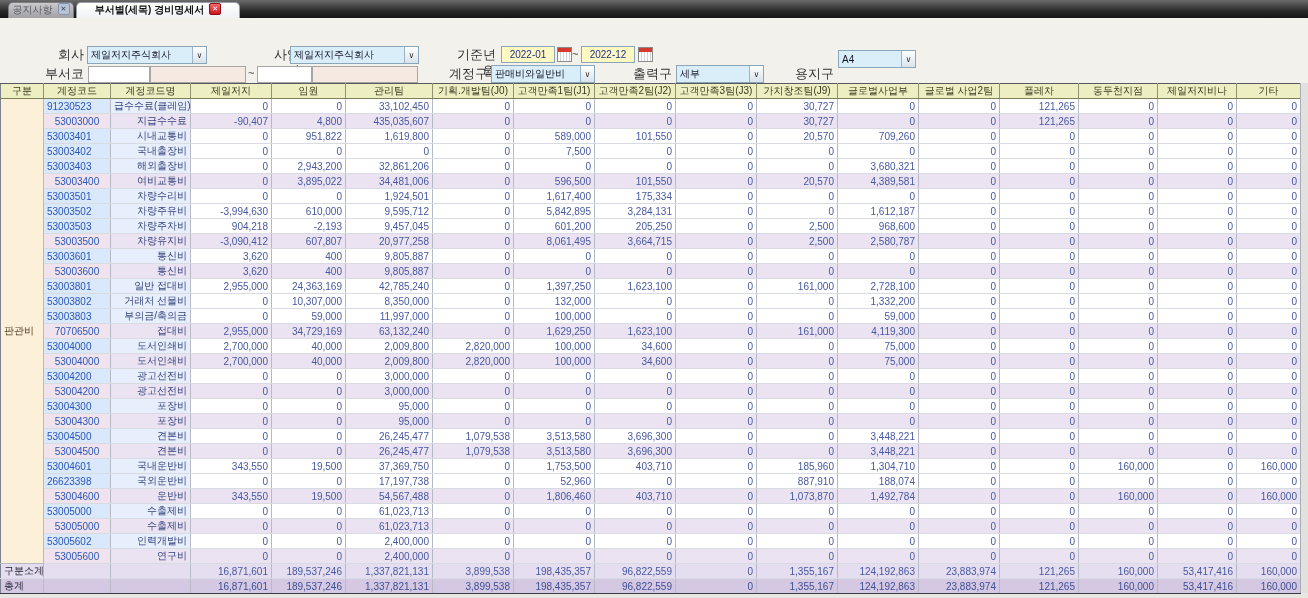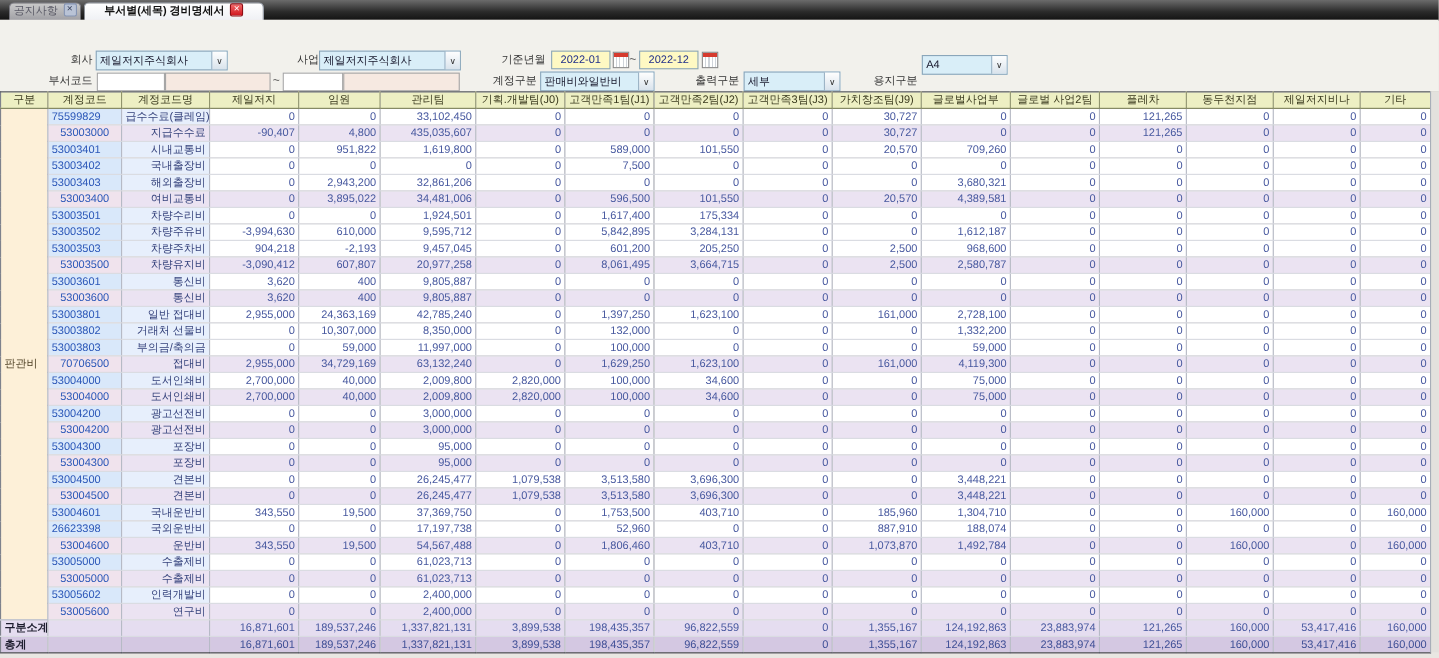--- a/index.html
+++ b/index.html
@@ -19,21 +19,21 @@
   .tabclose.red{background:linear-gradient(#f46a6a,#cf1620);border:1px solid #8e0d14;color:#fff}
 
   
   .menuopen{position:absolute;left:6px;top:21px;width:76px;height:12px;border-radius:7px;
             background:linear-gradient(#f2606c,#b00f22 55%,#8d0a18);border:1px solid #70060f;
             color:#fff;font-size:7.5px;font-weight:bold;font-style:italic;letter-spacing:.5px;
             display:flex;align-items:center;justify-content:center}
 
   
   .filters{position:absolute;left:0;top:18px;width:1308px;height:65px;background:#f2f1ec;border-bottom:1px solid #c9c7c0}
-  .flabel{position:absolute;height:16px;line-height:16px;font-size:10px;color:#333;text-align:right}
+  .flabel{position:absolute;height:16px;line-height:16px;font-size:13px;color:#333;text-align:right}
   .selectbox{position:absolute;height:16px;background:#d9eef8;border:1px solid #8aa6ba;display:flex;align-items:center}
   .selectbox .txt{flex:1;font-size:10px;color:#15152a;padding-left:3px;white-space:nowrap;overflow:hidden}
   .selectbox .arrow{width:13px;height:100%;background:linear-gradient(#fefefe,#d9e3ec);
                     border-left:1px solid #9db4c6;font-size:8px;color:#333;display:flex;align-items:center;justify-content:center}
   .datefield{position:absolute;height:15px;background:#fef9c3;border:1px solid #8aa6ba;
              font-size:10px;color:#22308a;display:flex;align-items:center;justify-content:center}
   .cal{position:absolute;width:13px;height:13px;border:1px solid #8a8a8a;background:
        linear-gradient(#d63a2e 0 4px,transparent 4px),
        repeating-linear-gradient(90deg,#fff 0 2px,#cfd4da 2px 3px),#fff}
   .tilde{position:absolute;font-size:11px;color:#444;height:16px;line-height:16px}
@@ -50,21 +50,21 @@
      border-right:1px solid #90946c;border-bottom:1px solid #7c8058}
   td.group{background:#fdf0d8;color:#4a3c20;text-align:left;vertical-align:middle;border-bottom:1px solid #b6bac6}
   tr.detail td.code{background:#d9e8fa;color:#2b57b8;text-align:left}
   tr.detail td.name{background:#e7effc;color:#36437c;text-align:right}
   tr.detail td.num{background:#ffffff;color:#47589f;text-align:right}
   tr.summary td.code{background:#f0e3ed;color:#2b57b8;text-align:center}
   tr.summary td.name{background:#ebe3f2;color:#36437c;text-align:right}
   tr.summary td.num{background:#ebe3f2;color:#47589f;text-align:right}
   tr.subtotal td{background:#e5ddf0;color:#47589f;text-align:right;border-top:1px solid #9a93ad}
   tr.total td{background:#d4c8e2;color:#3f4f96;text-align:right;border-bottom:1px solid #3a3a46}
-  tr.subtotal td.rowlabel,tr.total td.rowlabel{text-align:left;color:#1d1d2e;font-weight:bold}
+  tr.subtotal td.rowlabel,tr.total td.rowlabel{text-align:left;color:#1d1d2e;font-weight:normal}
   .vscroll{position:absolute;left:1300px;top:83px;width:8px;height:510px;background:#e3e1dd;border-left:1px solid #a8aeb8}
 </style>
 </head>
 <body>
 
 <div class="screen">
 
   <div class="tabbar">
     <div class="tab inactive">
       <span>공지사항</span>
@@ -162,21 +162,21 @@
             <th>글로벌 사업2팀</th>
             <th>플레차</th>
             <th>동두천지점</th>
             <th>제일저지비나</th>
             <th>기타</th>
           </tr>
         </thead>
         <tbody>
           <tr class="detail">
             <td class="group" rowspan="31">판관비</td>
-            <td class="code">75599829</td>
+            <td class="code">91230523</td>
             <td class="name">급수수료(클레임)</td>
             <td class="num">0</td>
             <td class="num">0</td>
             <td class="num">33,102,450</td>
             <td class="num">0</td>
             <td class="num">0</td>
             <td class="num">0</td>
             <td class="num">0</td>
             <td class="num">30,727</td>
             <td class="num">0</td>

